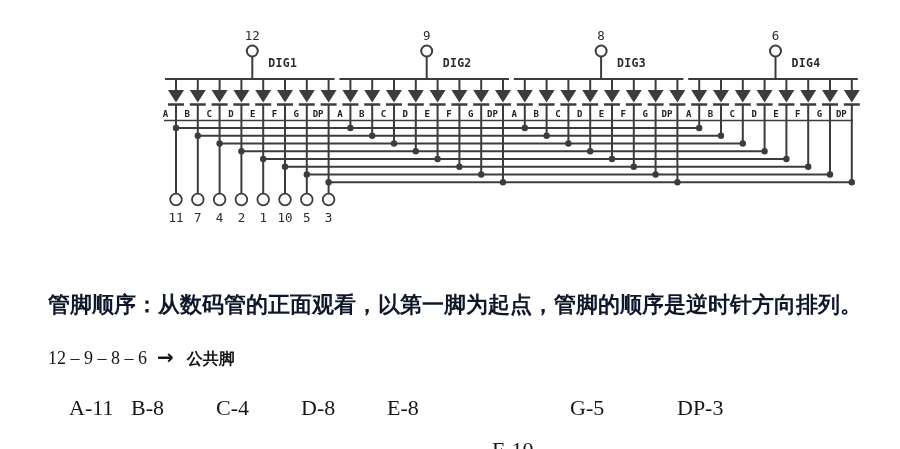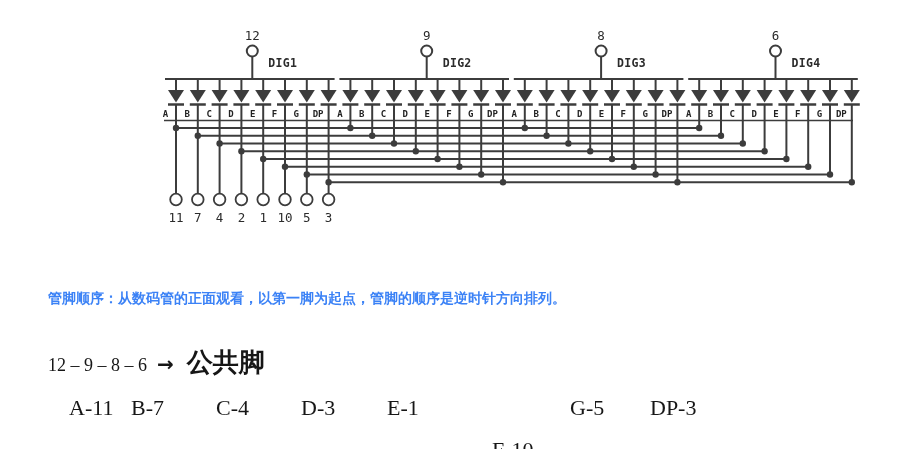--- a/index.html
+++ b/index.html
@@ -9,36 +9,36 @@
   .diagram-area svg{position:absolute;left:0;top:0;}
 
   
   .pin-num{font-family:"DejaVu Sans Mono",monospace;font-size:12.5px;fill:#2b2b2b;}
   .dig-label{font-family:"DejaVu Sans Mono",monospace;font-size:11.5px;font-weight:700;
              fill:#2b2b2b;letter-spacing:.3px;}
   .seg-label{font-family:"DejaVu Sans Mono",monospace;font-size:9px;font-weight:700;fill:#222;}
 
   
   .note1{position:absolute;left:48px;top:290px;white-space:nowrap;
-         font-weight:700;font-size:14px;color:#3b82f6;letter-spacing:0;}
+         font-weight:700;font-size:22px;color:#0f172a;letter-spacing:0;}
   .note2{position:absolute;left:48px;top:345px;display:flex;align-items:baseline;white-space:nowrap;color:#161616;}
   .n2-serif{font-family:"Liberation Serif",serif;font-size:18px;font-weight:400;}
   .n2-arrow{font-family:"DejaVu Sans",sans-serif;font-size:20px;font-weight:700;margin:0 13px 0 10px;}
-  .n2-cjk{font-weight:700;font-size:26px;}
+  .n2-cjk{font-weight:700;font-size:16px;}
   .note3{position:absolute;left:0;top:395px;width:900px;height:32px;
          font-family:"Liberation Serif",serif;font-size:22px;color:#161616;}
   .note3 span{position:absolute;top:0;white-space:nowrap;}
   .note3 span:nth-child(1){left:48px;margin-left:21px;}
   .note3 span:nth-child(2){left:131px;}
   .note3 span:nth-child(3){left:216px;}
   .note3 span:nth-child(4){left:301px;}
   .note3 span:nth-child(5){left:387px;}
   .note3 span:nth-child(6){left:492px;margin-top:42px;}
   .note3 span:nth-child(7){left:570px;font-family:Liberation Serif, serif;}
-  .note3 span:nth-child(8){left:650px;text-align:right;}
+  .note3 span:nth-child(8){left:677px;text-align:right;}
 </style>
 </head>
 <body>
 
 <div class="screen">
 
   <div class="diagram-area">
     <svg id="pinout-svg" width="900" height="245" viewBox="0 0 900 245">
         <line x1="176" y1="128" x2="699.2" y2="128" stroke="#3c3c3c" stroke-width="2"></line>
         <line x1="197.8" y1="135.75" x2="721" y2="135.75" stroke="#3c3c3c" stroke-width="2"></line>
@@ -291,22 +291,22 @@
   <div class="note1">管脚顺序：从数码管的正面观看，以第一脚为起点，管脚的顺序是逆时针方向排列。</div>
 
   <div class="note2">
     <span class="n2-serif">12 – 9 – 8 – 6</span>
     <span class="n2-arrow">→</span>
     <span class="n2-cjk">公共脚</span>
   </div>
 
   <div class="note3">
     <span>A-11</span>
-    <span>B-7</span>
+    <span>B-8</span>
     <span>C-4</span>
-    <span>D-3</span>
-    <span>E-1</span>
+    <span>D-8</span>
+    <span>E-8</span>
     <span>F-10</span>
     <span>G-5</span>
     <span>DP-3</span>
   </div>
 
 </div>
 
 </body></html>

